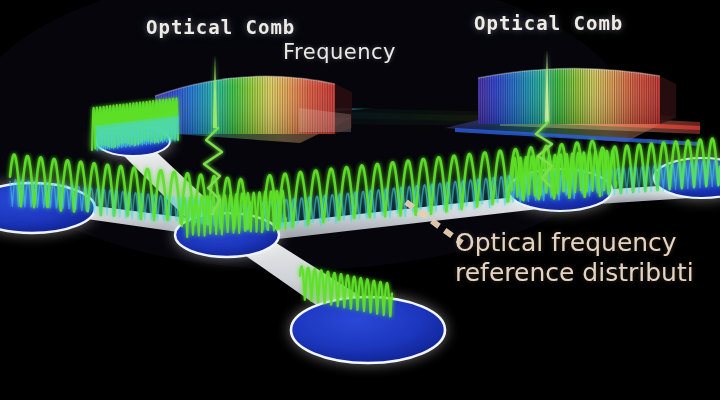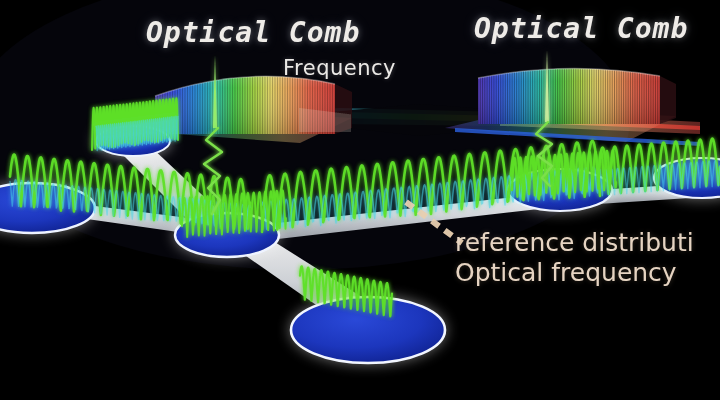--- a/index.html
+++ b/index.html
@@ -18,32 +18,31 @@
 
   
   .lbl{
     position:absolute;
     color:#e9e6e2;
     pointer-events:none;
     white-space:nowrap;
   }
   .lbl-comb{
     font-family:"DejaVu Sans Mono","Liberation Mono",monospace;
-    font-size:28px;
+    font-size:19px;
     font-weight:700;
-    font-style:italic;
     letter-spacing:1px;
     color:#efece8;
     text-shadow:0 0 6px rgba(255,255,255,.30),0 0 14px rgba(200,220,255,.18);
   }
   #label-comb-left{left:146px;top:16px;}
   #label-comb-right{left:474px;top:12px;}
 
   #label-freq-sync{
-    left:283px;top:56px;
+    left:283px;top:40px;
     font-family:"DejaVu Sans","Liberation Sans",sans-serif;
     font-size:21px;
     font-weight:400;
     line-height:24px;
     text-align:center;
     letter-spacing:.5px;
     color:#ebe9e6;
     text-shadow:0 0 5px rgba(255,255,255,.28);
   }
   #label-freq-sync .ln{display:block;}
@@ -425,17 +424,17 @@
 
   <div class="lbl lbl-comb" id="label-comb-left">Optical Comb</div>
 
   <div class="lbl lbl-comb" id="label-comb-right">Optical Comb</div>
 
   <div class="lbl" id="label-freq-sync">
     <span class="ln">Frequency</span>
   </div>
 
   <div class="lbl" id="label-ofrd">
+    <span class="ln">Optical frequency</span>
     <span class="ln">reference distributi</span>
-    <span class="ln">Optical frequency</span>
   </div>
 
 </div>
 
 </body></html>

